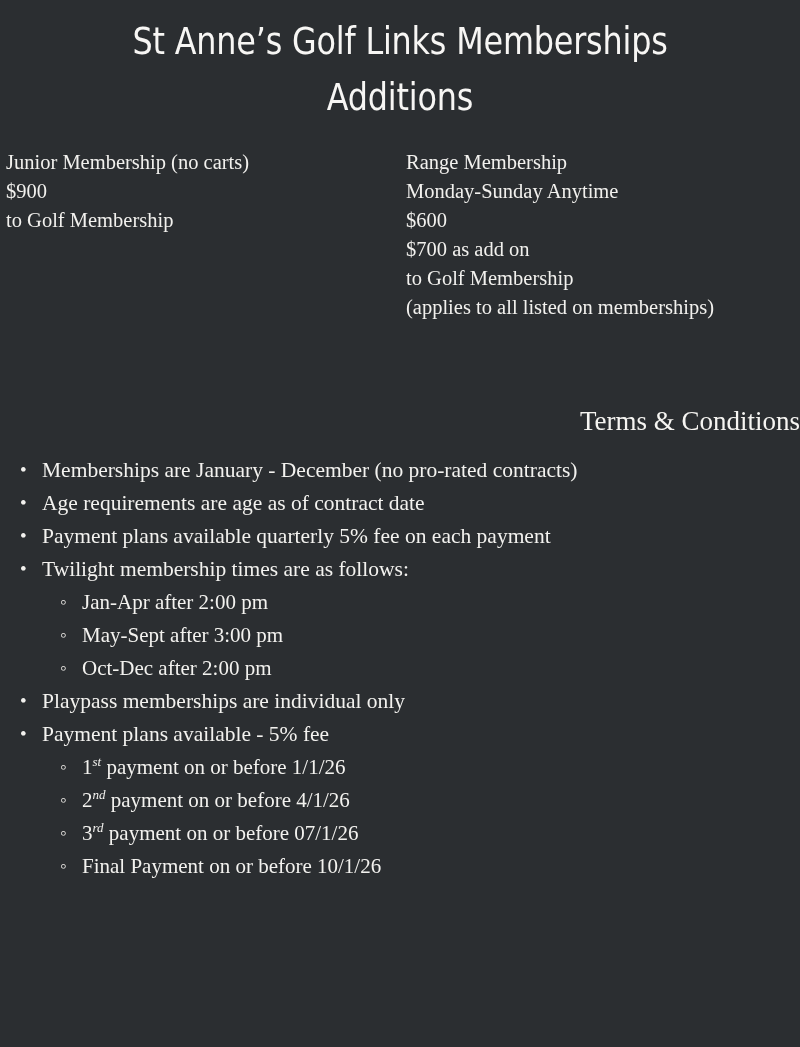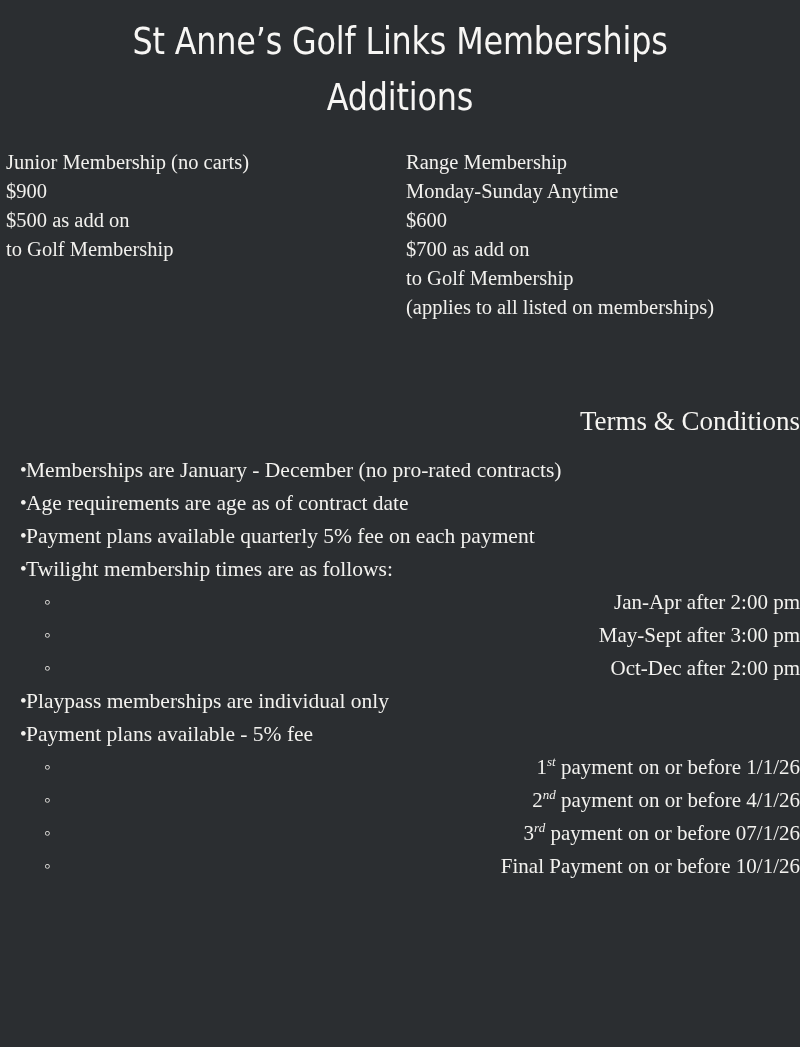--- a/index.html
+++ b/index.html
@@ -63,21 +63,21 @@
   
   .terms-list {
     list-style: none;
     margin: 16px 0 0 0;
     padding: 0;
     font-size: 21.5px;
     line-height: 33px;
   }
   .terms-list > li {
     position: relative;
-    padding-left: 26px;
+    padding-left: 42px;
     white-space: nowrap;
   }
   .terms-list > li::before {
     content: "\2022";
     position: absolute;
     left: 20px;
     top: -1px;
     font-size: 19px;
     line-height: 33px;
     color: #f2f1ee;
@@ -86,21 +86,20 @@
     list-style: none;
     margin: 0;
     padding: 0;
     font-size: 21px;
     line-height: 33px;
   }
   .sublist > li {
     position: relative;
     padding-left: 40px;
     white-space: nowrap;
-    text-align: right;
   }
   .sublist > li::before {
     content: "\25E6";
     position: absolute;
     left: 18px;
     top: -1px;
     font-size: 19px;
     line-height: 33px;
     color: #eceae6;
   }
@@ -119,21 +118,20 @@
   <h1 class="deck-title">
     <span class="t-line">St Anne’s Golf Links Memberships</span>
     <span class="t-line">Additions</span>
   </h1>
 
   <div class="columns">
 
     <div class="col col-left">
       <span class="line">Junior Membership (no carts)</span>
       <span class="line">$900</span>
-      <span class="line">$500 as add on</span>
       <span class="line">to Golf Membership</span>
     </div>
 
     <div class="col col-right">
       <span class="line">Range Membership</span>
       <span class="line">Monday-Sunday Anytime</span>
       <span class="line">$600</span>
       <span class="line">$700 as add on</span>
       <span class="line">to Golf Membership</span>
       <span class="line">(applies to all listed on memberships)</span>

